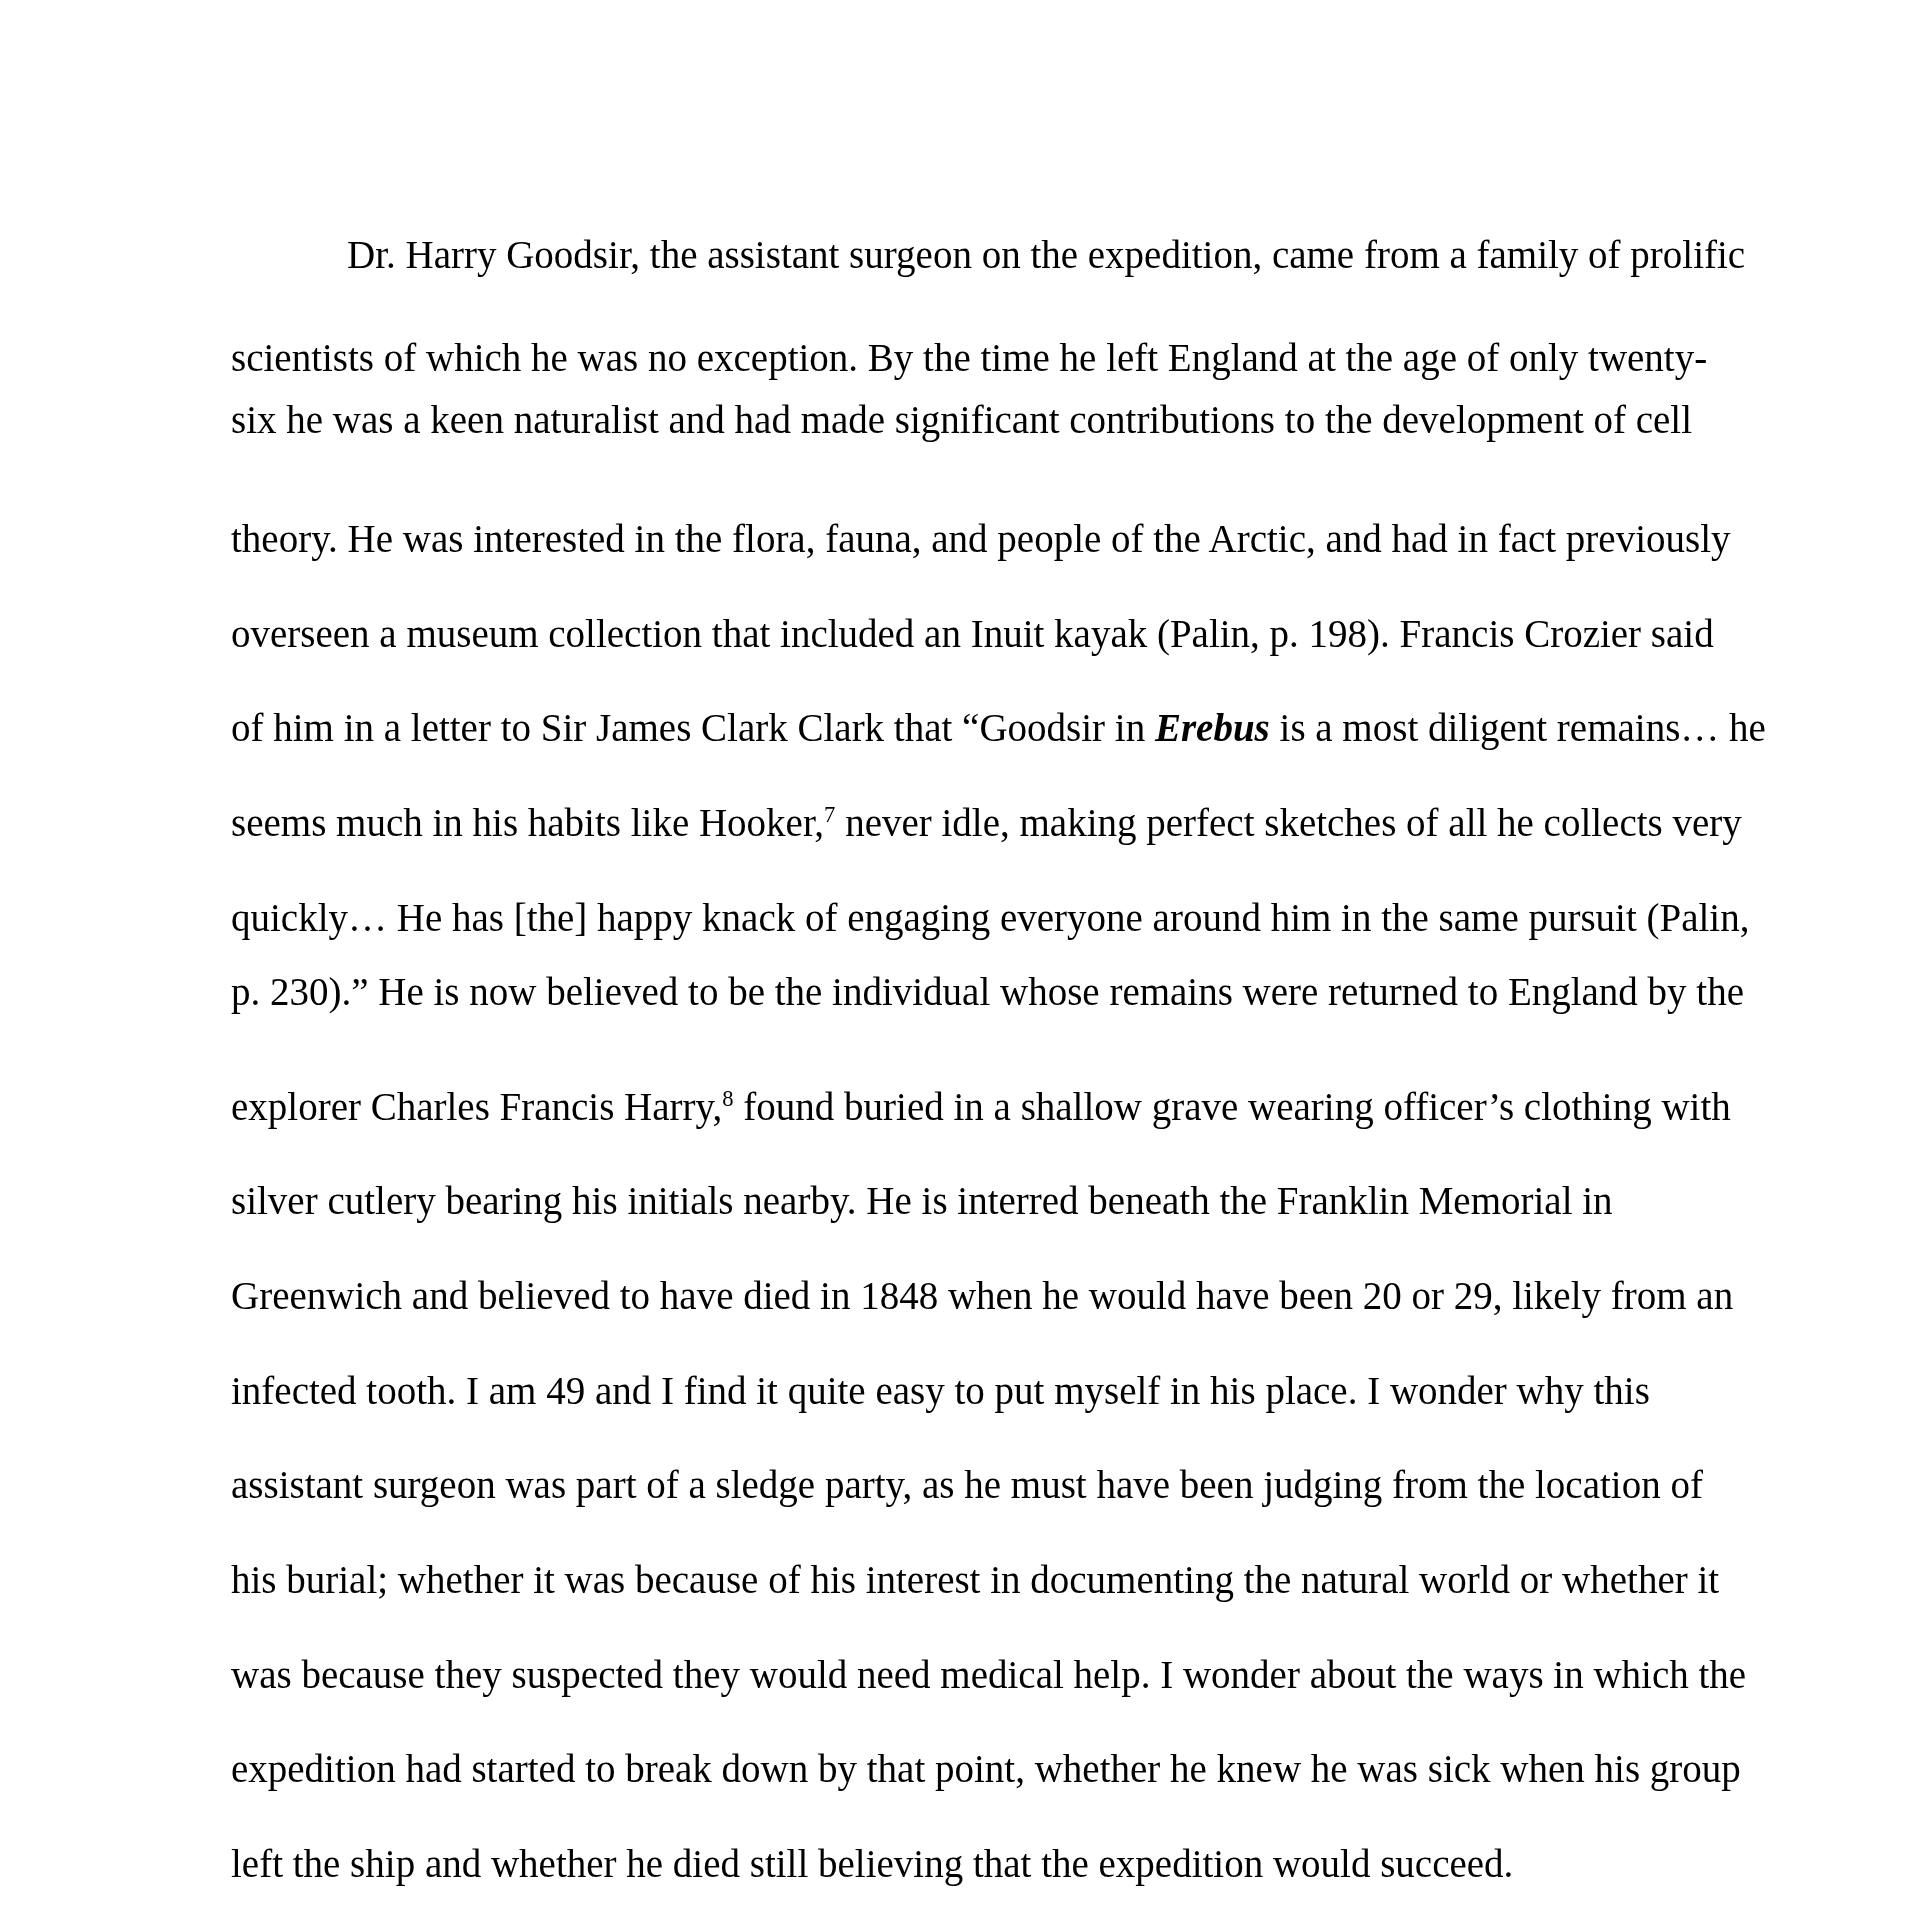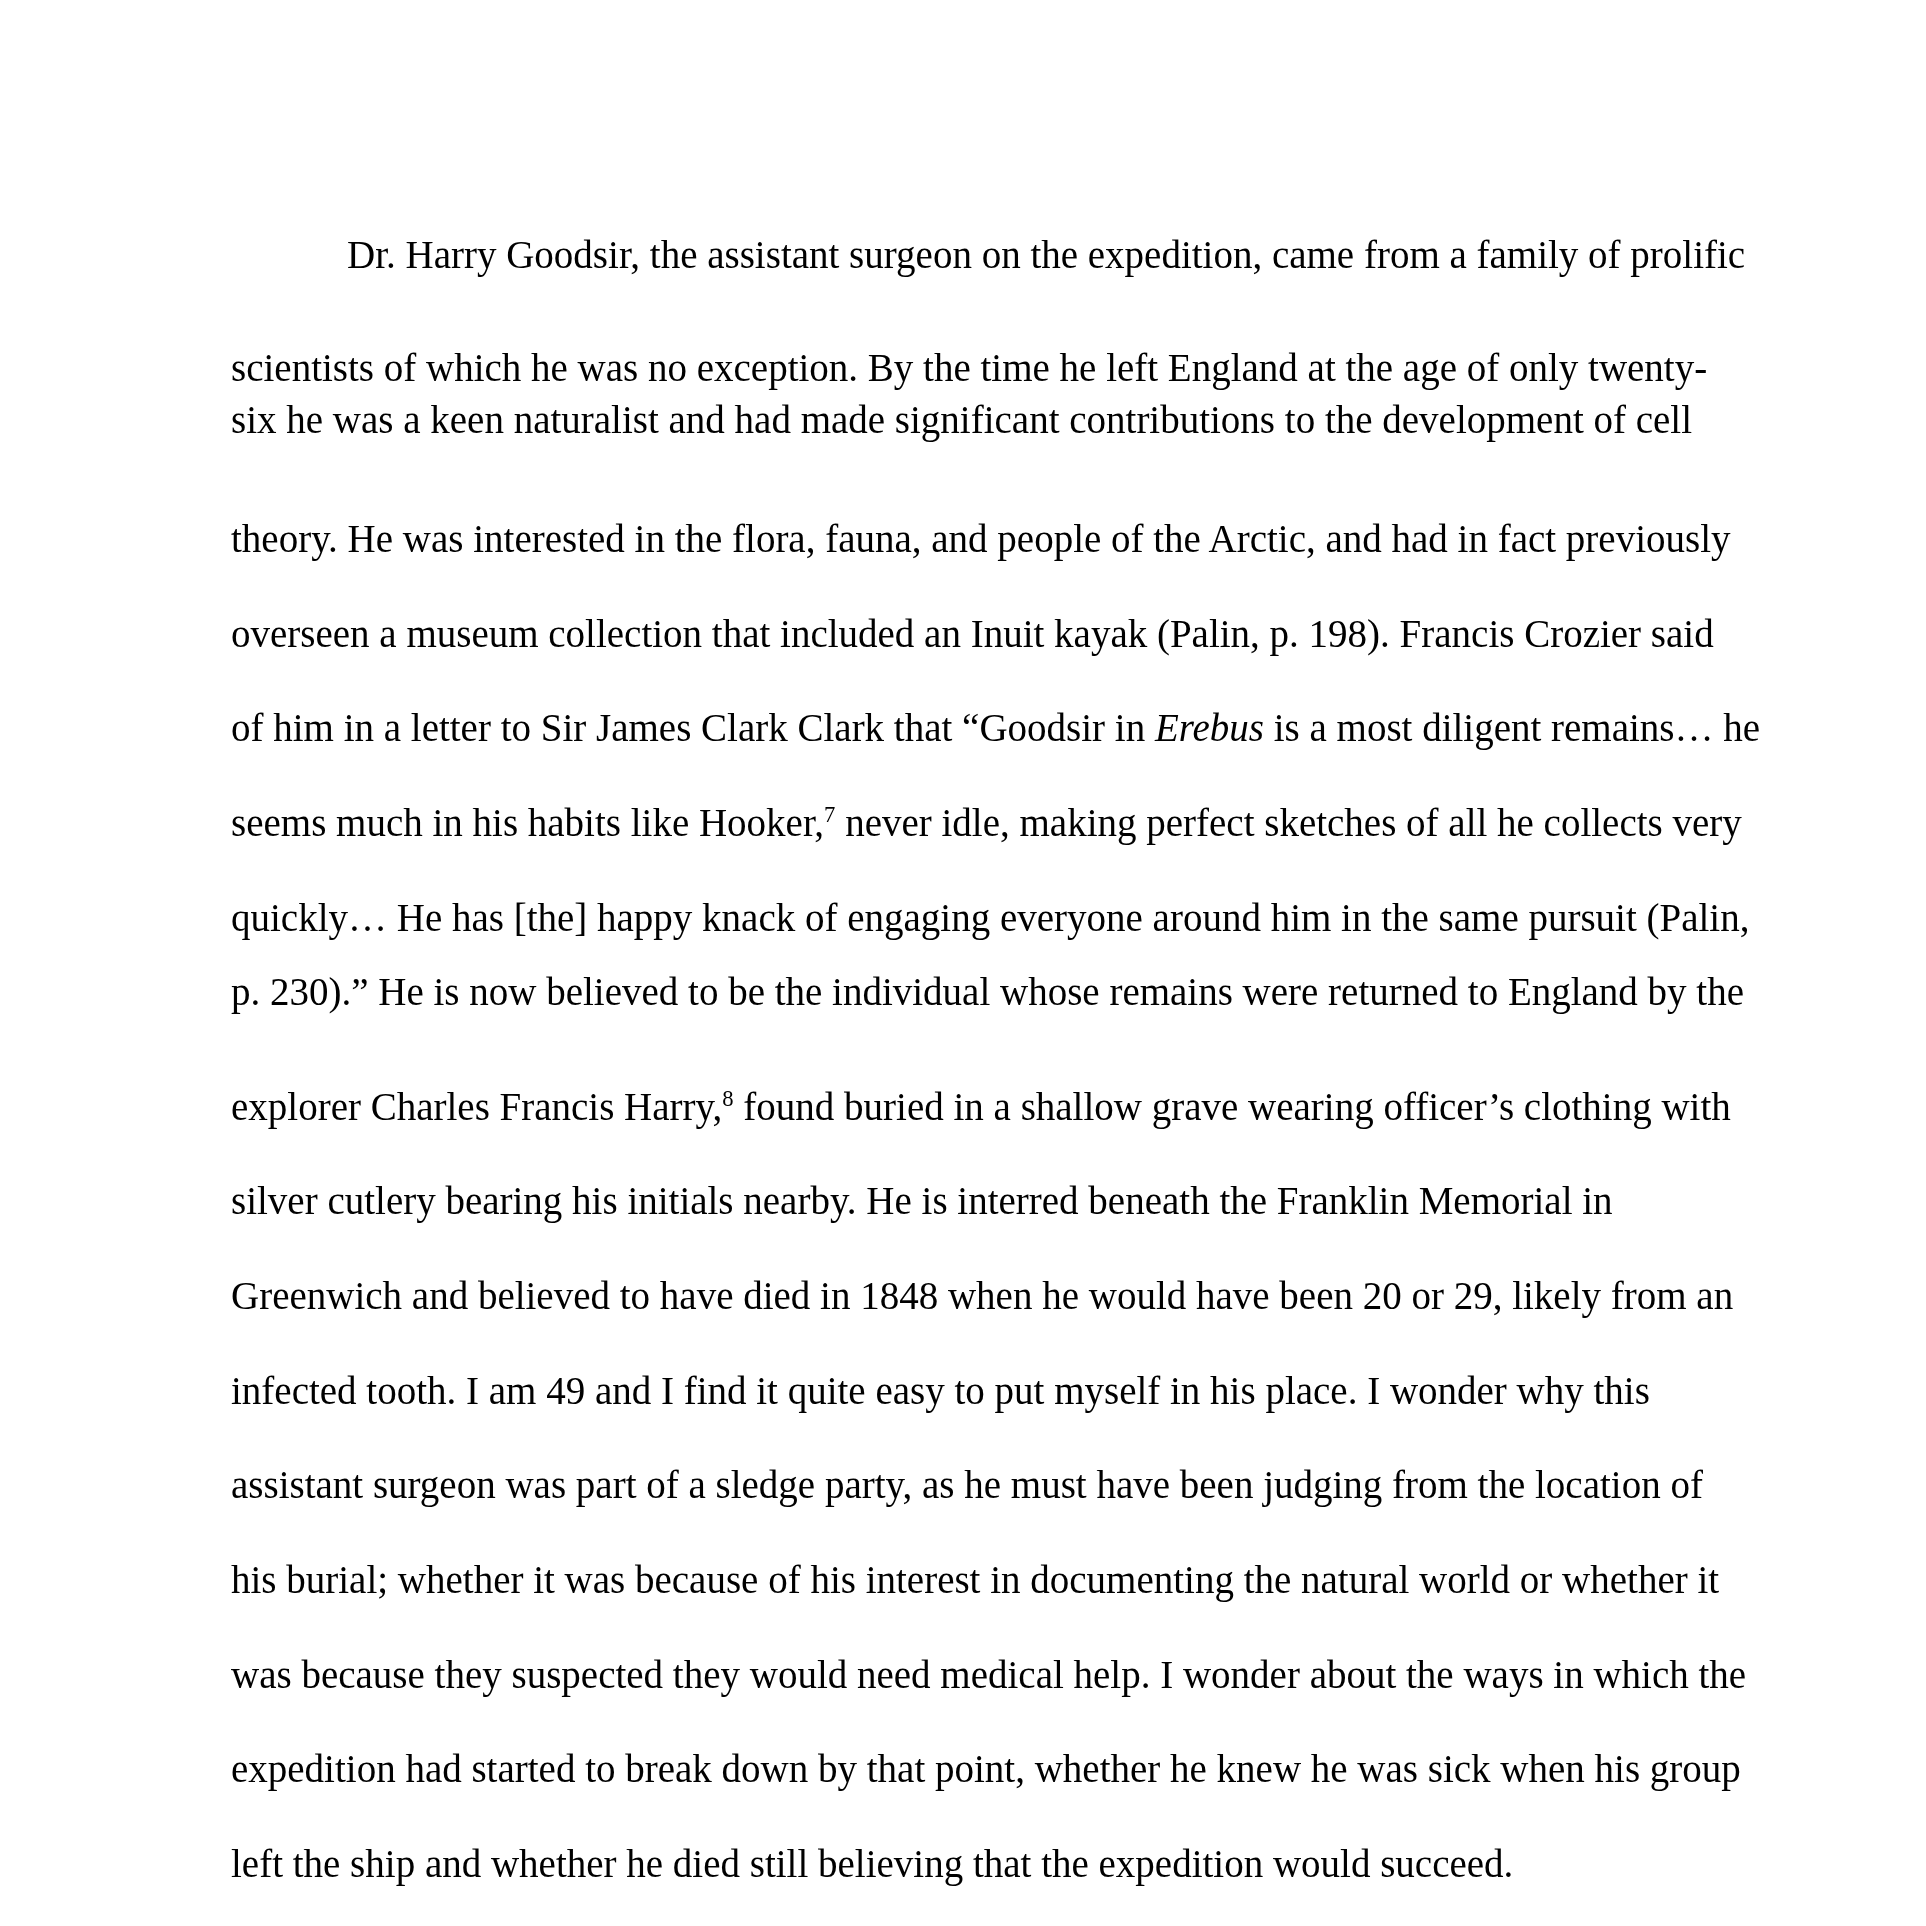--- a/index.html
+++ b/index.html
@@ -30,30 +30,30 @@
       font-size: 39px;
       line-height: 39px;
       height: 39px;
     }
     .line.indent { left: 347px; }
     .sup {
       font-size: 0.58em;
       vertical-align: 0.62em;
       line-height: 0;
     }
-    em { font-style: italic; }
+    em { font-style: italic; font-weight: bold; }
   </style>
 </head>
 <body>
 
 <div class="page">
 
   <div>
     <div class="line indent" style="top:235px">Dr. Harry Goodsir, the assistant surgeon on the expedition, came from a family of prolific</div>
-    <div class="line" style="top:348px">scientists of which he was no exception. By the time he left England at the age of only twenty-</div>
+    <div class="line" style="top:338px">scientists of which he was no exception. By the time he left England at the age of only twenty-</div>
     <div class="line" style="top:400px">six he was a keen naturalist and had made significant contributions to the development of cell</div>
     <div class="line" style="top:519px">theory. He was interested in the flora, fauna, and people of the Arctic, and had in fact previously</div>
     <div class="line" style="top:614px">overseen a museum collection that included an Inuit kayak (Palin, p. 198). Francis Crozier said</div>
     <div class="line" style="top:708px">
       <span>of him in a letter to Sir James Clark Clark that “Goodsir in </span><em>Erebus</em><span> is a most diligent remains… he</span>
     </div>
     <div class="line" style="top:803px">
       <span>seems much in his habits like Hooker,</span><span class="sup">7</span><span> never idle, making perfect sketches of all he collects very</span>
     </div>
     <div class="line" style="top:898px">quickly… He has [the] happy knack of engaging everyone around him in the same pursuit (Palin,</div>

